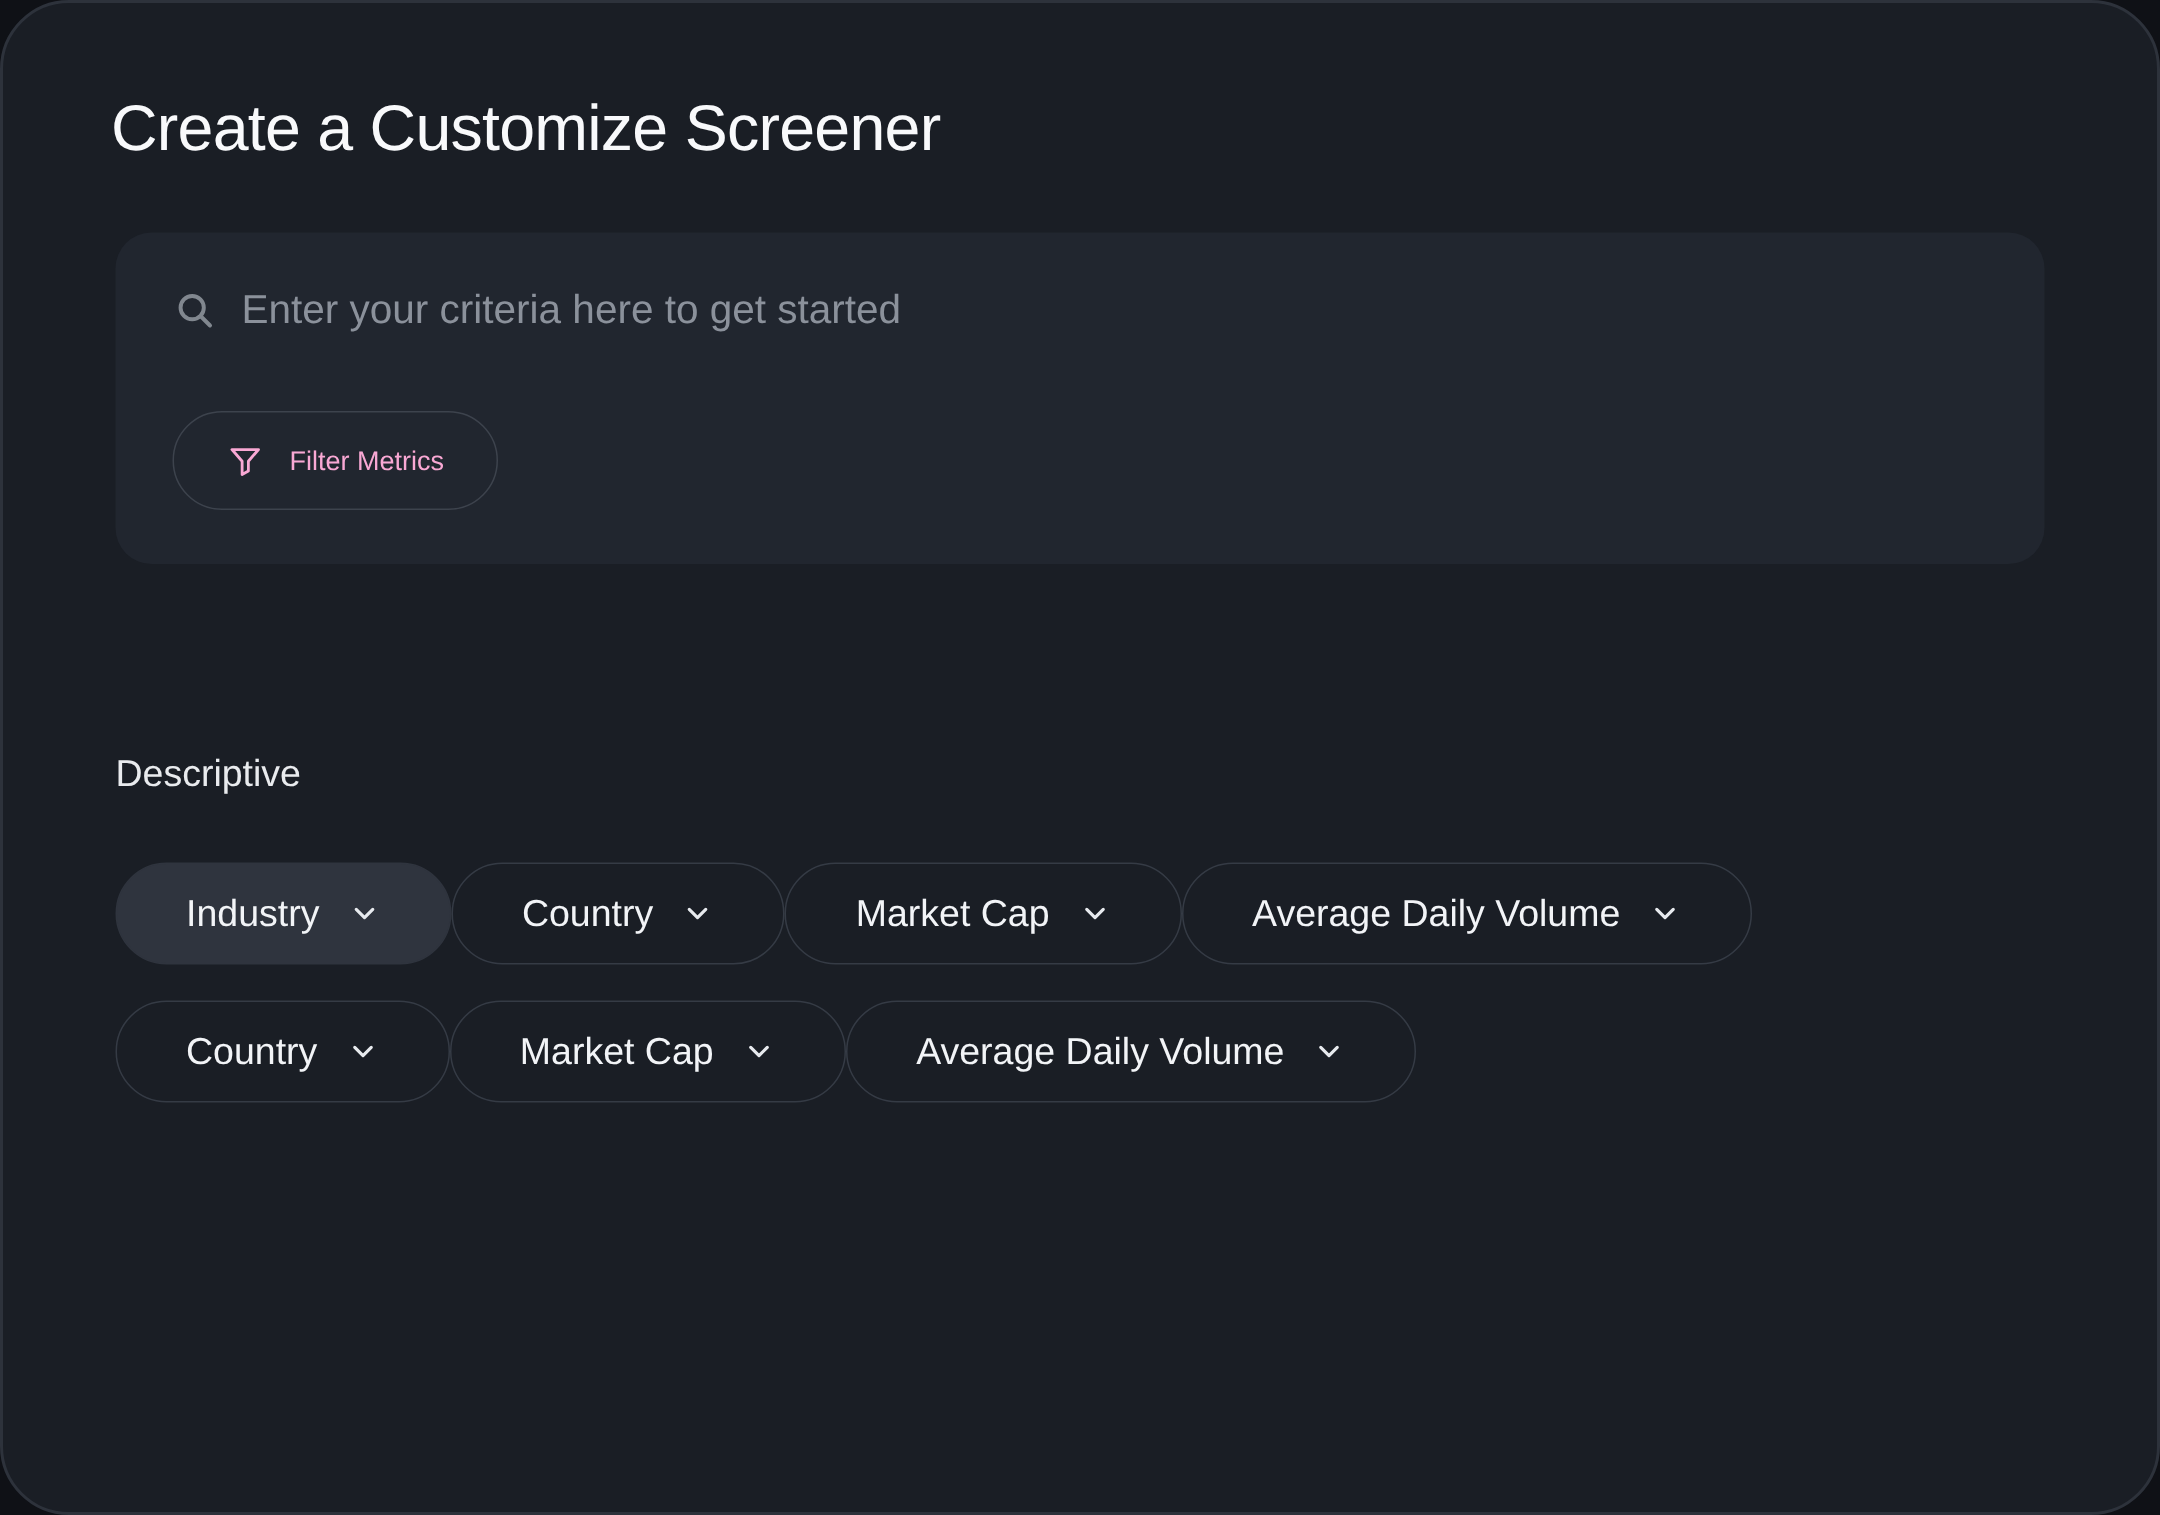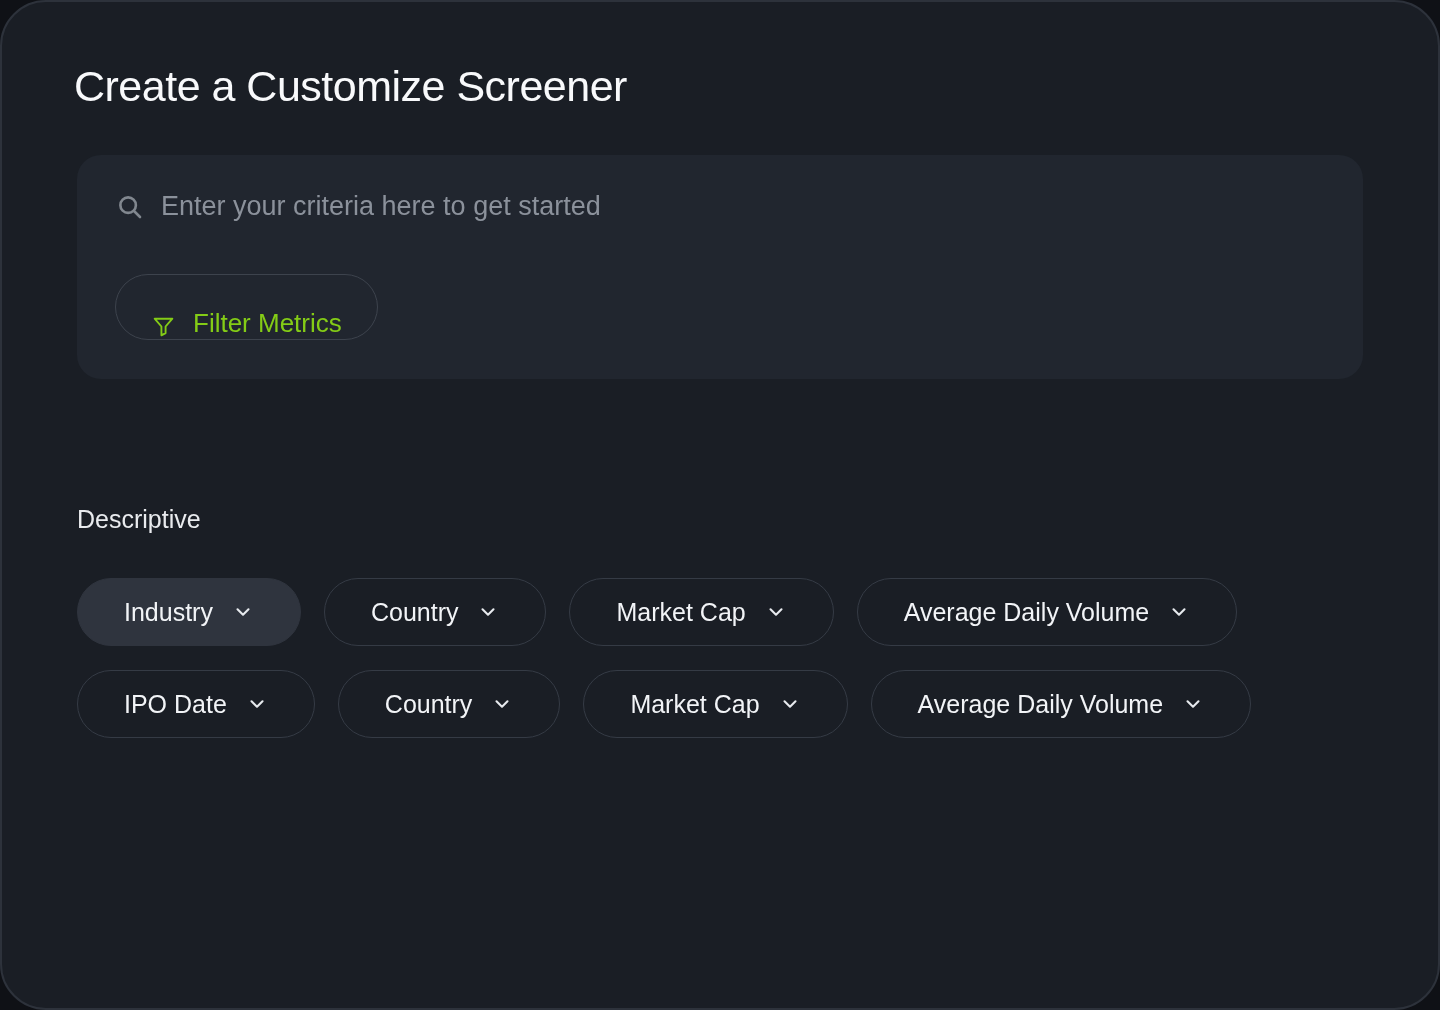--- a/index.html
+++ b/index.html
@@ -48,43 +48,42 @@
     outline:none;
     font-family:"Liberation Sans","DejaVu Sans",sans-serif;
     font-size:27px;
     color:#0ea5e9;
     padding:4px 0;
   }
   .search-input::placeholder{color:#8b919b;opacity:1;}
   .filter-btn{
     margin-top:48px;
     display:inline-flex;
-    align-items:flex-end;
+    align-items:center;
     gap:17px;
     height:66px;
     padding:0 35px;
     background:transparent;
     border:1.5px solid #3d434d;
     border-radius:999px;
-    color:#84cc16;
-    font-family:"Liberation Sans","DejaVu Sans",sans-serif;
-    font-size:26px;
+    color:#f9a8d4;
+    font-family:"Liberation Sans","DejaVu Sans",sans-serif;
+    font-size:18px;
     cursor:pointer;
   }
   .filter-btn svg{display:block;}
   .section-label{
     margin-top:126px;
     font-size:25px;
     color:#e9ebee;
     font-weight:400;
   }
   .chip-rows{margin-top:44px;}
   .chip-row{
     display:flex;
-    gap:23px;
     margin-bottom:24px;
   }
   .chip{
     display:inline-flex;
     align-items:center;
     justify-content:center;
     gap:19px;
     height:68px;
     padding:0 46px;
     background:transparent;
@@ -166,28 +165,20 @@
           <span>
             <svg width="22" height="22" viewBox="0 0 24 24" fill="none" stroke="currentColor" stroke-width="2.3" stroke-linecap="round" stroke-linejoin="round">
                 <polyline points="6 9 12 15 18 9"></polyline>
               </svg>
           </span>
         </button>
       </div>
 
       <div class="chip-row">
         <button class="chip">
-          <span>IPO Date</span>
-          <span>
-            <svg width="22" height="22" viewBox="0 0 24 24" fill="none" stroke="currentColor" stroke-width="2.3" stroke-linecap="round" stroke-linejoin="round">
-                <polyline points="6 9 12 15 18 9"></polyline>
-              </svg>
-          </span>
-        </button>
-        <button class="chip">
           <span>Country</span>
           <span>
             <svg width="22" height="22" viewBox="0 0 24 24" fill="none" stroke="currentColor" stroke-width="2.3" stroke-linecap="round" stroke-linejoin="round">
                 <polyline points="6 9 12 15 18 9"></polyline>
               </svg>
           </span>
         </button>
         <button class="chip">
           <span>Market Cap</span>
           <span>

